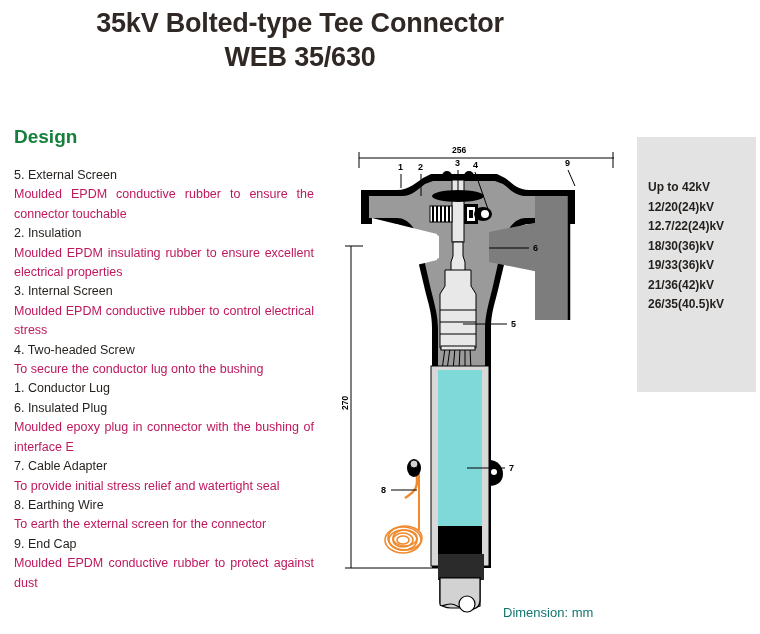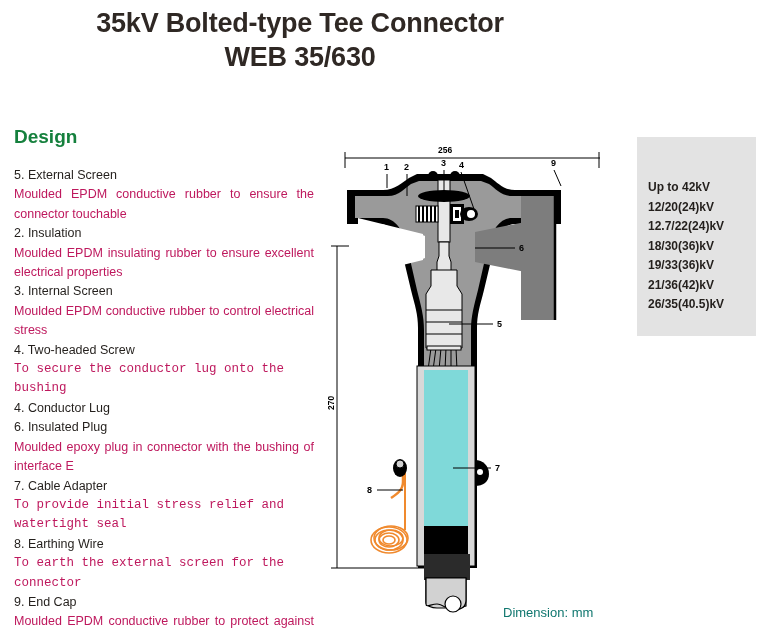--- a/index.html
+++ b/index.html
@@ -12,30 +12,30 @@
   .title-line{
     font-size:27px;font-weight:bold;line-height:34px;color:#2f2824;
     letter-spacing:-0.2px;white-space:nowrap;text-align:center;
   }
   
   #design-column{position:absolute;left:14px;top:126px;width:300px;}
   #design-heading{font-size:19px;font-weight:bold;color:#15803d;margin-bottom:18px;}
   .design-item{margin:0;}
   .item-name{font-size:12.5px;line-height:19.4px;color:#231f1c;}
   .item-desc{font-size:12.5px;line-height:19.4px;color:#be185d;text-align:justify;}
-  .item-desc.nojust{text-align:left;font-family:Liberation Mono, monospace;}
+  .item-desc.nojust{text-align:left;}
   
   #voltage-panel{
-    position:absolute;left:637px;top:137px;width:119px;height:199px;
+    position:absolute;left:637px;top:137px;width:119px;height:255px;
     background:#e3e3e3;
   }
   #voltage-list{position:absolute;left:11px;top:41px;}
   .voltage-line{font-size:12px;font-weight:bold;line-height:19.5px;color:#231f1c;white-space:nowrap;}
   
-  #drawing{position:absolute;left:325px;top:138px;width:275px;height:480px;}
+  #drawing{position:absolute;left:339px;top:138px;width:275px;height:480px;}
   #drawing svg{display:block;}
   #dimension-caption{
     position:absolute;left:503px;top:605px;font-size:13px;color:#0f766e;
   }
 </style>
 </head>
 <body>
 
 <div id="title-block">
   <div class="title-line">35kV Bolted-type Tee Connector</div>
@@ -55,21 +55,21 @@
       </div>
       <div class="design-item">
         <div class="item-name">3. Internal Screen</div>
         <div class="item-desc">Moulded EPDM conductive rubber to control electrical stress</div>
       </div>
       <div class="design-item">
         <div class="item-name">4. Two-headed Screw</div>
         <div class="item-desc nojust">To secure the conductor lug onto the bushing</div>
       </div>
       <div class="design-item">
-        <div class="item-name">4. Conductor Lug</div>
+        <div class="item-name">1. Conductor Lug</div>
       </div>
       <div class="design-item">
         <div class="item-name">6. Insulated Plug</div>
         <div class="item-desc">Moulded epoxy plug in connector with the bushing of interface E</div>
       </div>
       <div class="design-item">
         <div class="item-name">7. Cable Adapter</div>
         <div class="item-desc nojust">To provide initial stress relief and watertight seal</div>
       </div>
       <div class="design-item">

